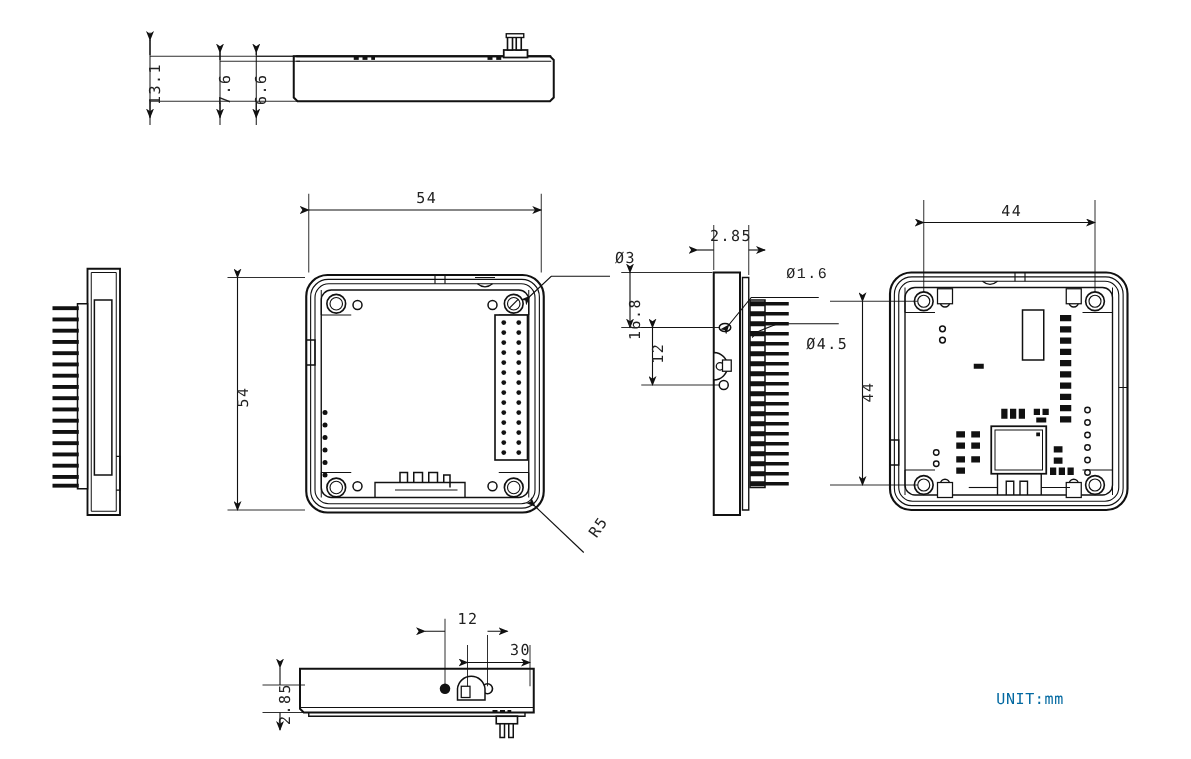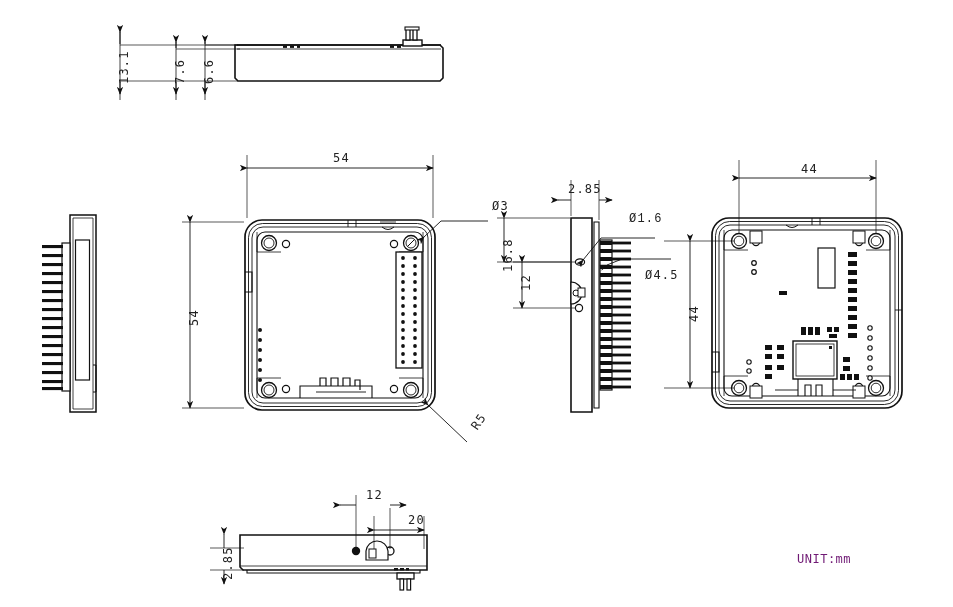--- a/index.html
+++ b/index.html
@@ -25,21 +25,21 @@
     white-space:nowrap;
     line-height:1;
   }
   .rot90{transform:rotate(-90deg);transform-origin:left top;}
   .rot45{transform:rotate(-55deg);transform-origin:left top;}
   .unit{
     position:absolute;
     font-family:"DejaVu Sans Mono","Liberation Mono",monospace;
     font-size:12px;
     letter-spacing:0.5px;
-    color:#701a75;
+    color:#0369a1;
   }
 </style>
 </head>
 <body>
 
 <div id="sheet">
 
   <svg viewBox="0 0 953 607">
     <defs>
       <marker id="ah" markerWidth="10" markerHeight="8" refX="9" refY="4" orient="auto" markerUnits="userSpaceOnUse">
@@ -451,18 +451,18 @@
   <div class="dimtext" style="left:568px;top:183px;">2.85</div>
   <div class="dimtext rot90" style="left:502px;top:272px;">16.8</div>
   <div class="dimtext rot90" style="left:520px;top:291px;">12</div>
   <div class="dimtext" style="left:629px;top:213px;font-family:Liberation Mono, monospace;">Ø1.6</div>
   <div class="dimtext" style="left:645px;top:242px;margin-top:27px;">Ø4.5</div>
 
   <div class="dimtext" style="left:801px;top:163px;">44</div>
   <div class="dimtext rot90" style="left:688px;top:322px;">44</div>
 
   <div class="dimtext" style="left:366px;top:489px;">12</div>
-  <div class="dimtext" style="left:408px;top:514px;">20</div>
+  <div class="dimtext" style="left:408px;top:514px;">30</div>
   <div class="dimtext rot90" style="left:222px;top:580px;">2.85</div>
 
   <div class="unit" style="left:797px;top:552px;">UNIT:mm</div>
 
 </div>
 
 </body></html>

